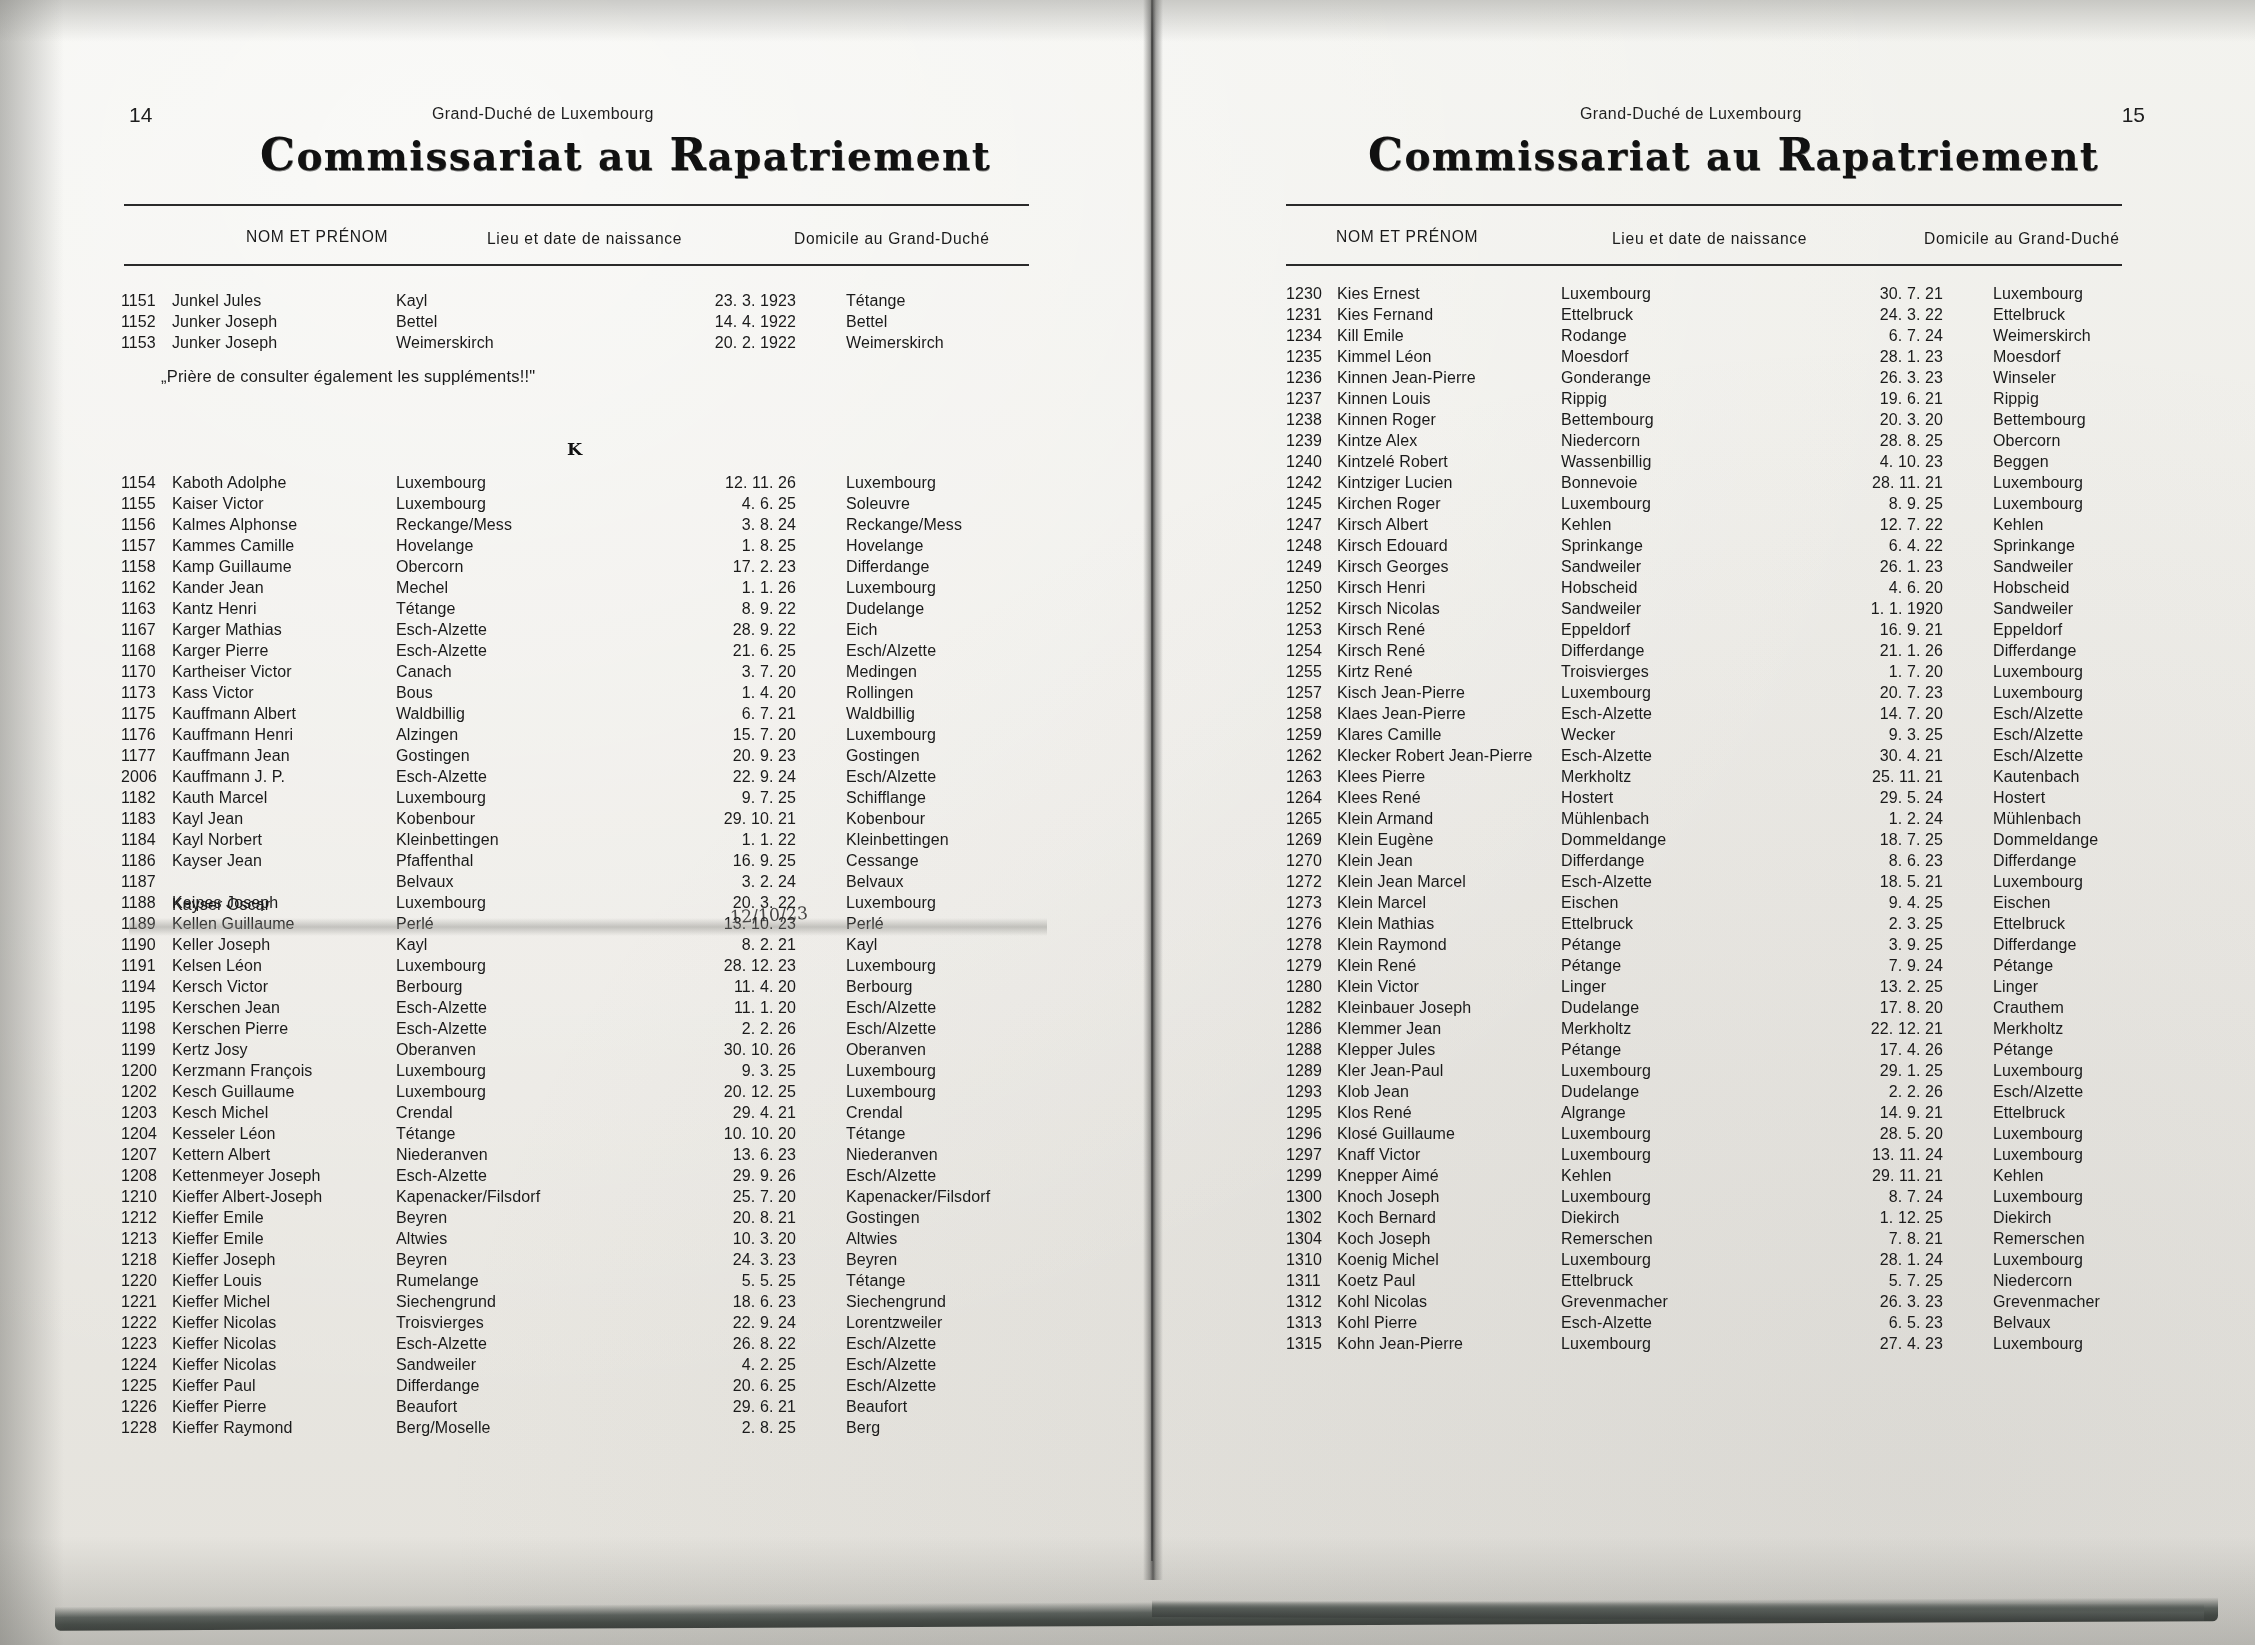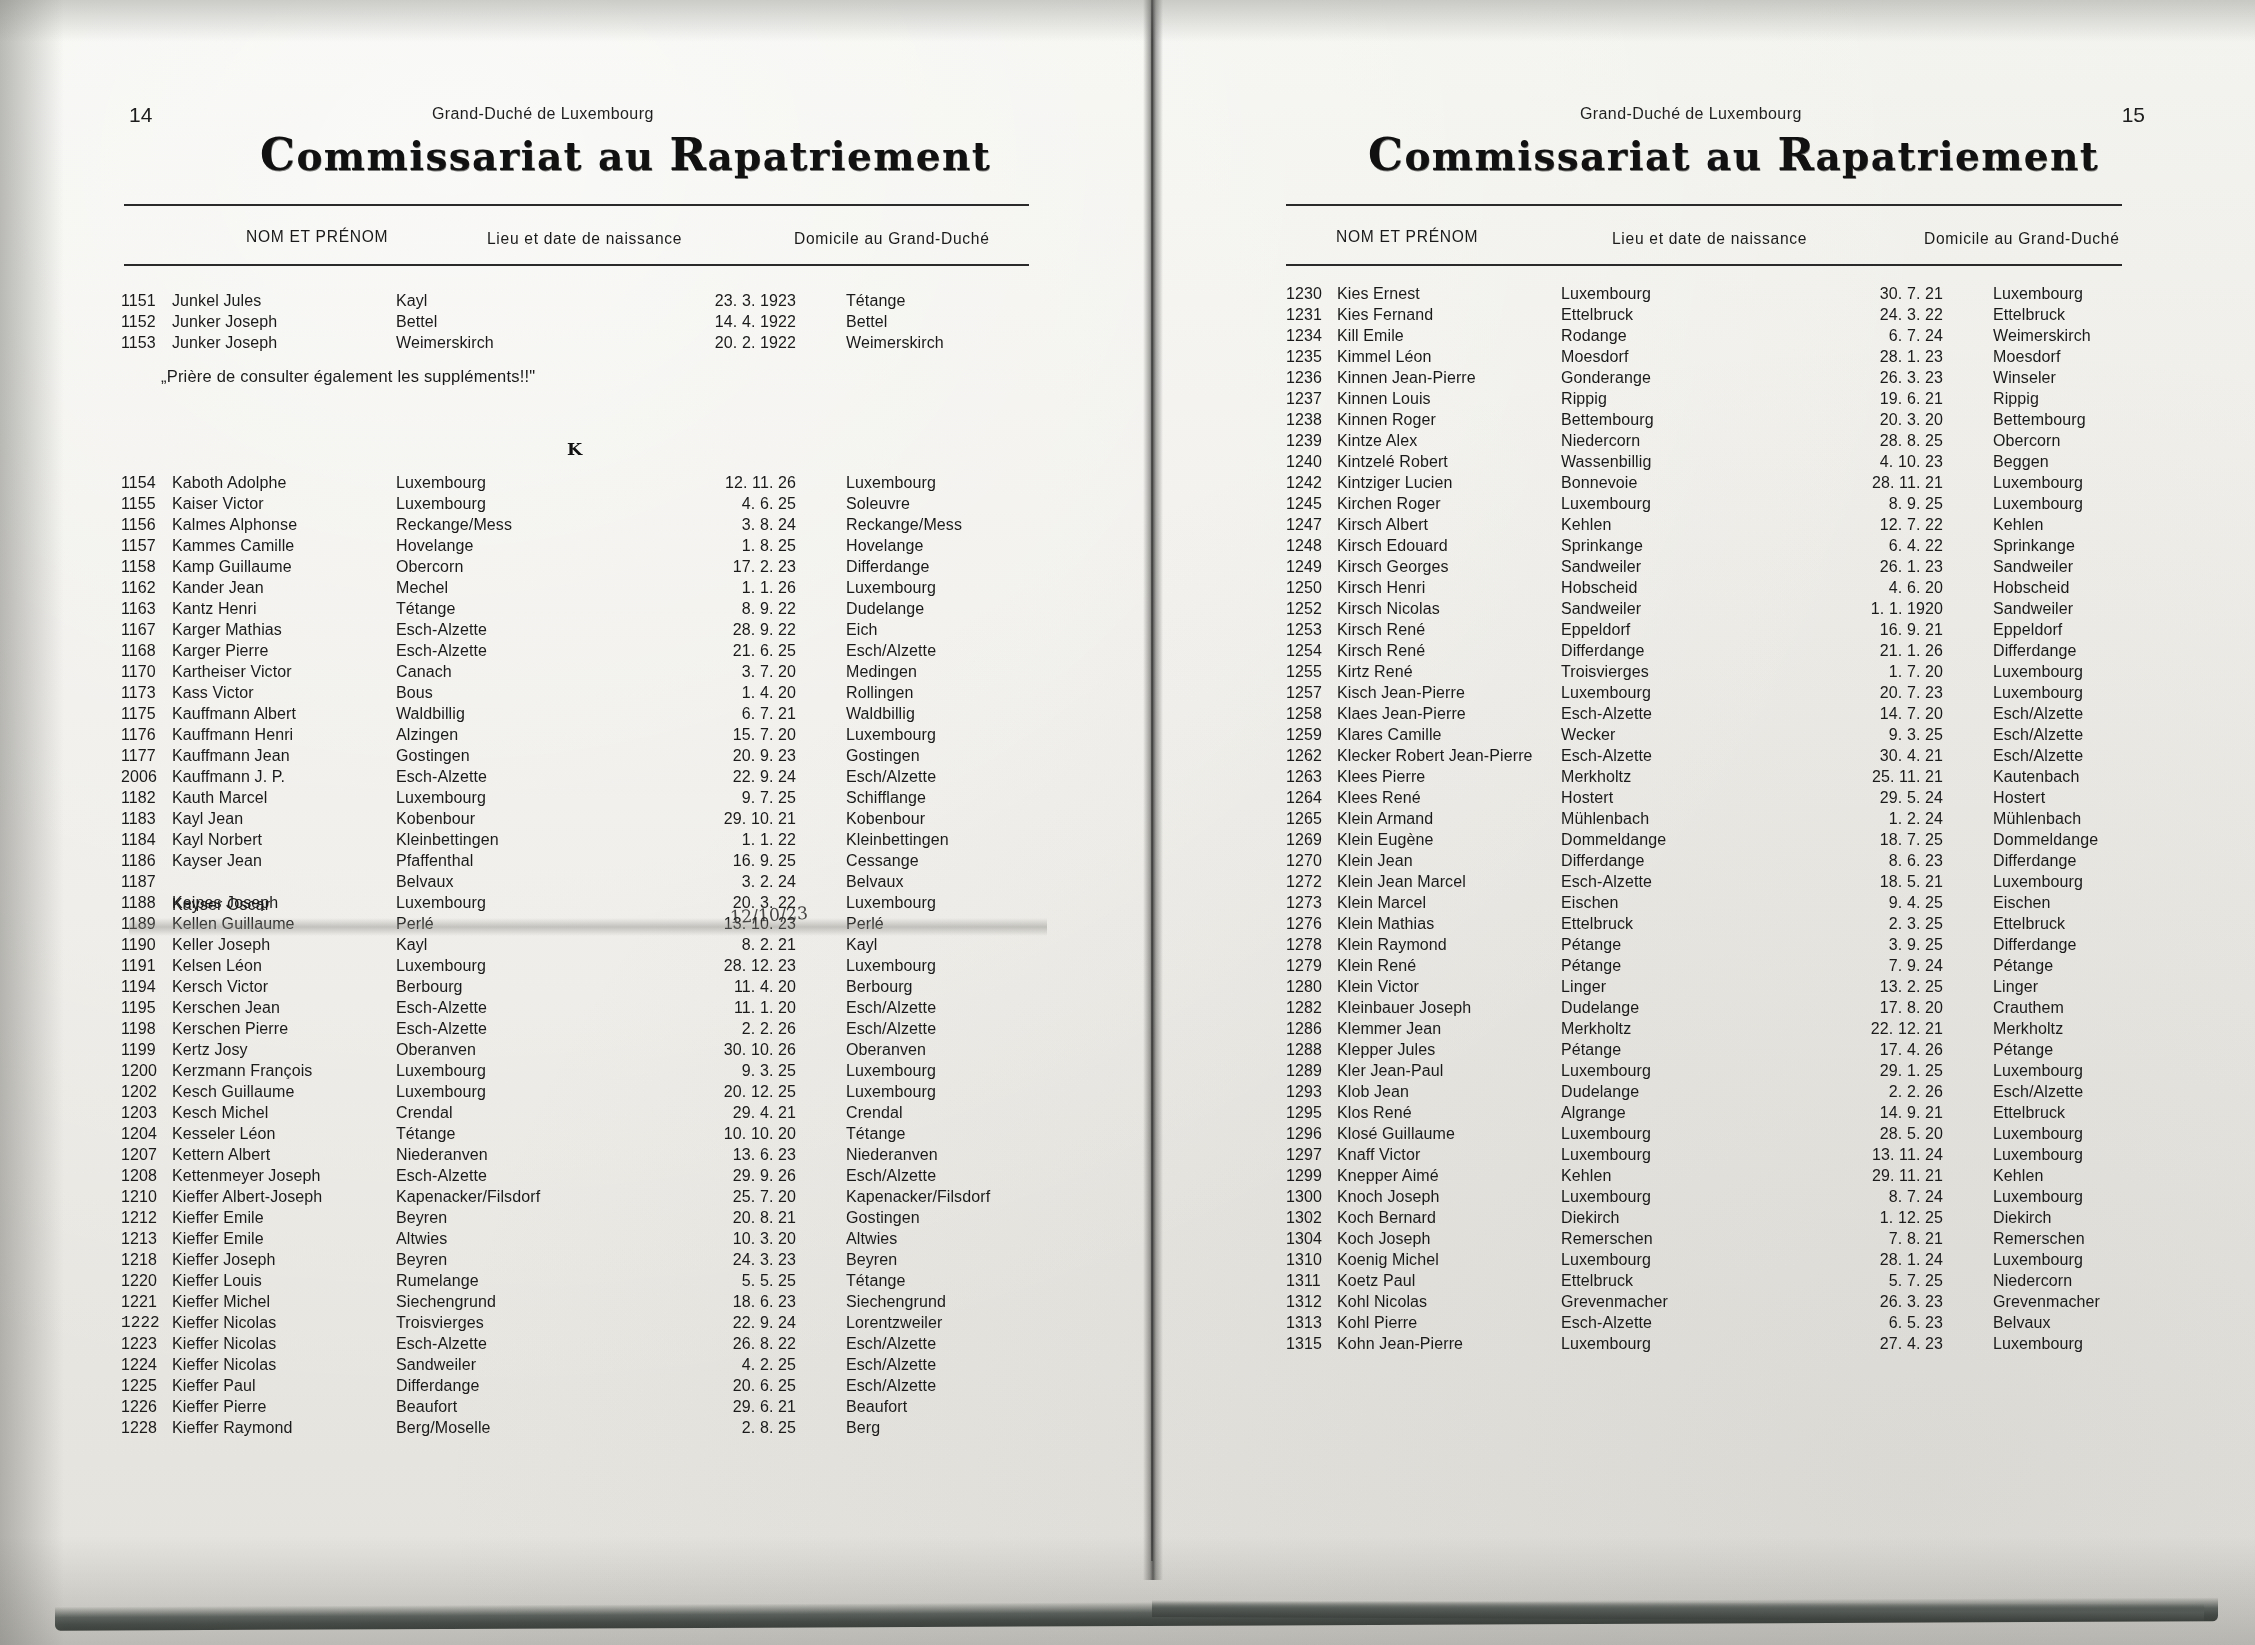--- a/index.html
+++ b/index.html
@@ -531,21 +531,21 @@
           <span class="c c-dom" style="left: 725px;">Tétange</span>
         </div>
         <div class="row">
           <span class="c c-num" style="left: 0px;">1221</span>
           <span class="c c-name" style="left: 51px;">Kieffer Michel</span>
           <span class="c c-lieu" style="left: 275px;">Siechengrund</span>
           <span class="c c-date" style="left: 514px; width: 161px; text-align: right;">18.  6. 23</span>
           <span class="c c-dom" style="left: 725px;">Siechengrund</span>
         </div>
         <div class="row">
-          <span class="c c-num" style="left: 0px; font-family: Liberation Mono, monospace;">1222</span>
+          <span class="c c-num" style="left: 0px;">1222</span>
           <span class="c c-name" style="left: 51px;">Kieffer Nicolas</span>
           <span class="c c-lieu" style="left: 275px;">Troisvierges</span>
           <span class="c c-date" style="left: 514px; width: 161px; text-align: right;">22.  9. 24</span>
           <span class="c c-dom" style="left: 725px;">Lorentzweiler</span>
         </div>
         <div class="row">
           <span class="c c-num" style="left: 0px;">1223</span>
           <span class="c c-name" style="left: 51px;">Kieffer Nicolas</span>
           <span class="c c-lieu" style="left: 275px;">Esch-Alzette</span>
           <span class="c c-date" style="left: 514px; width: 161px; text-align: right;">26.  8. 22</span>

